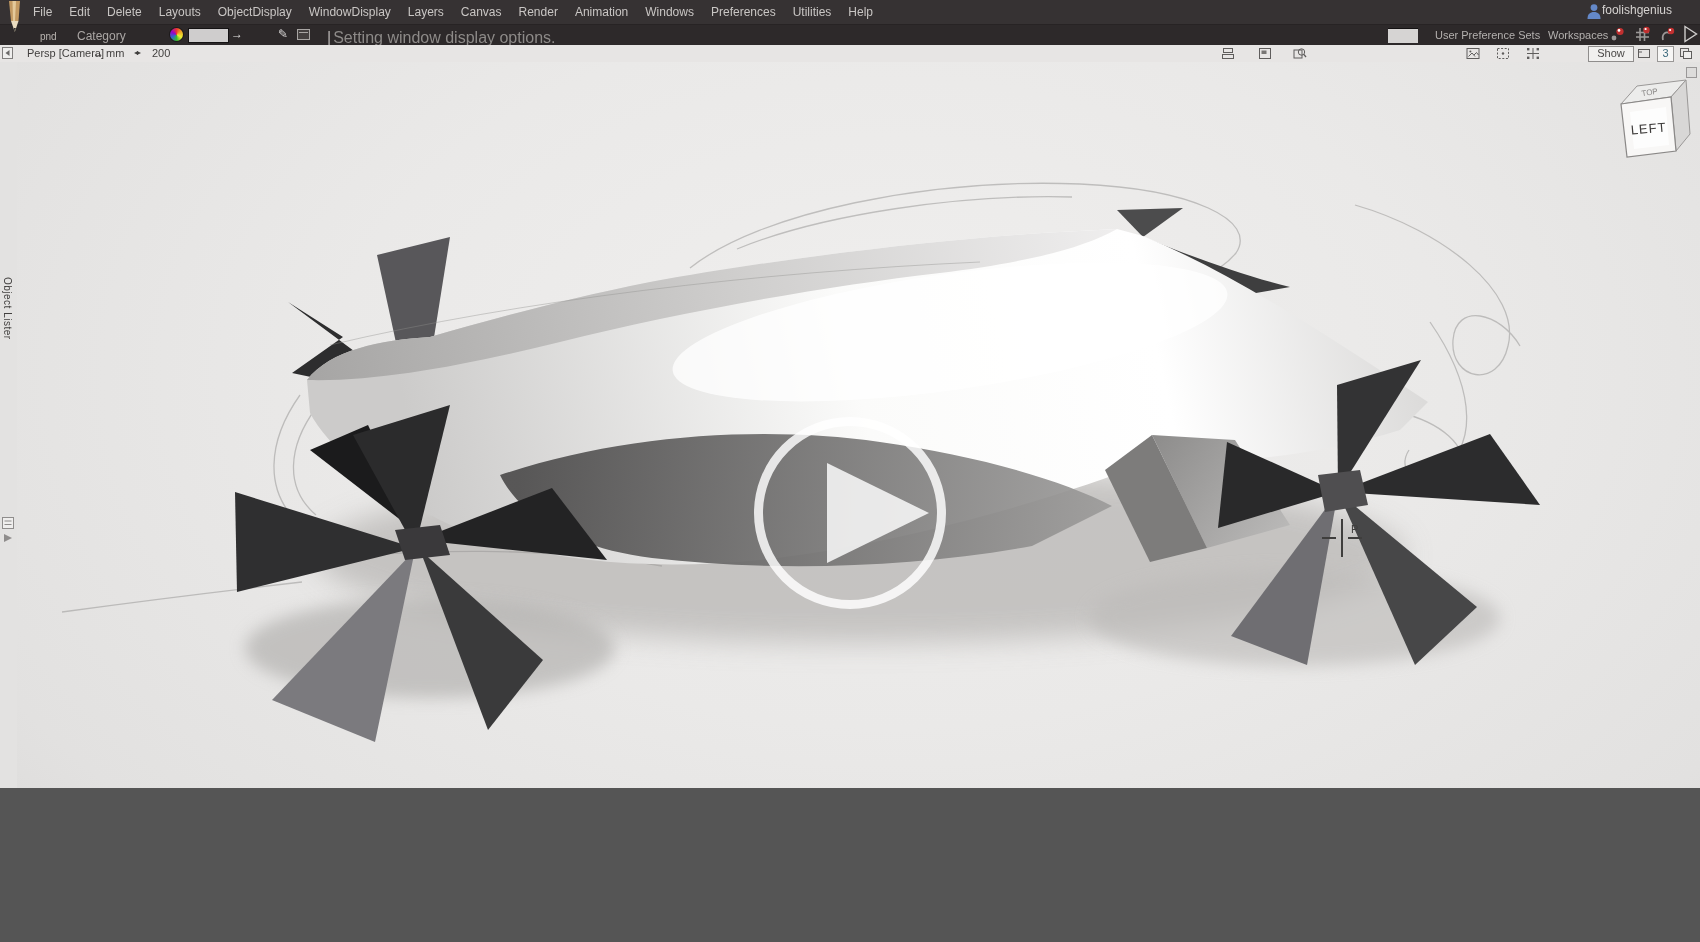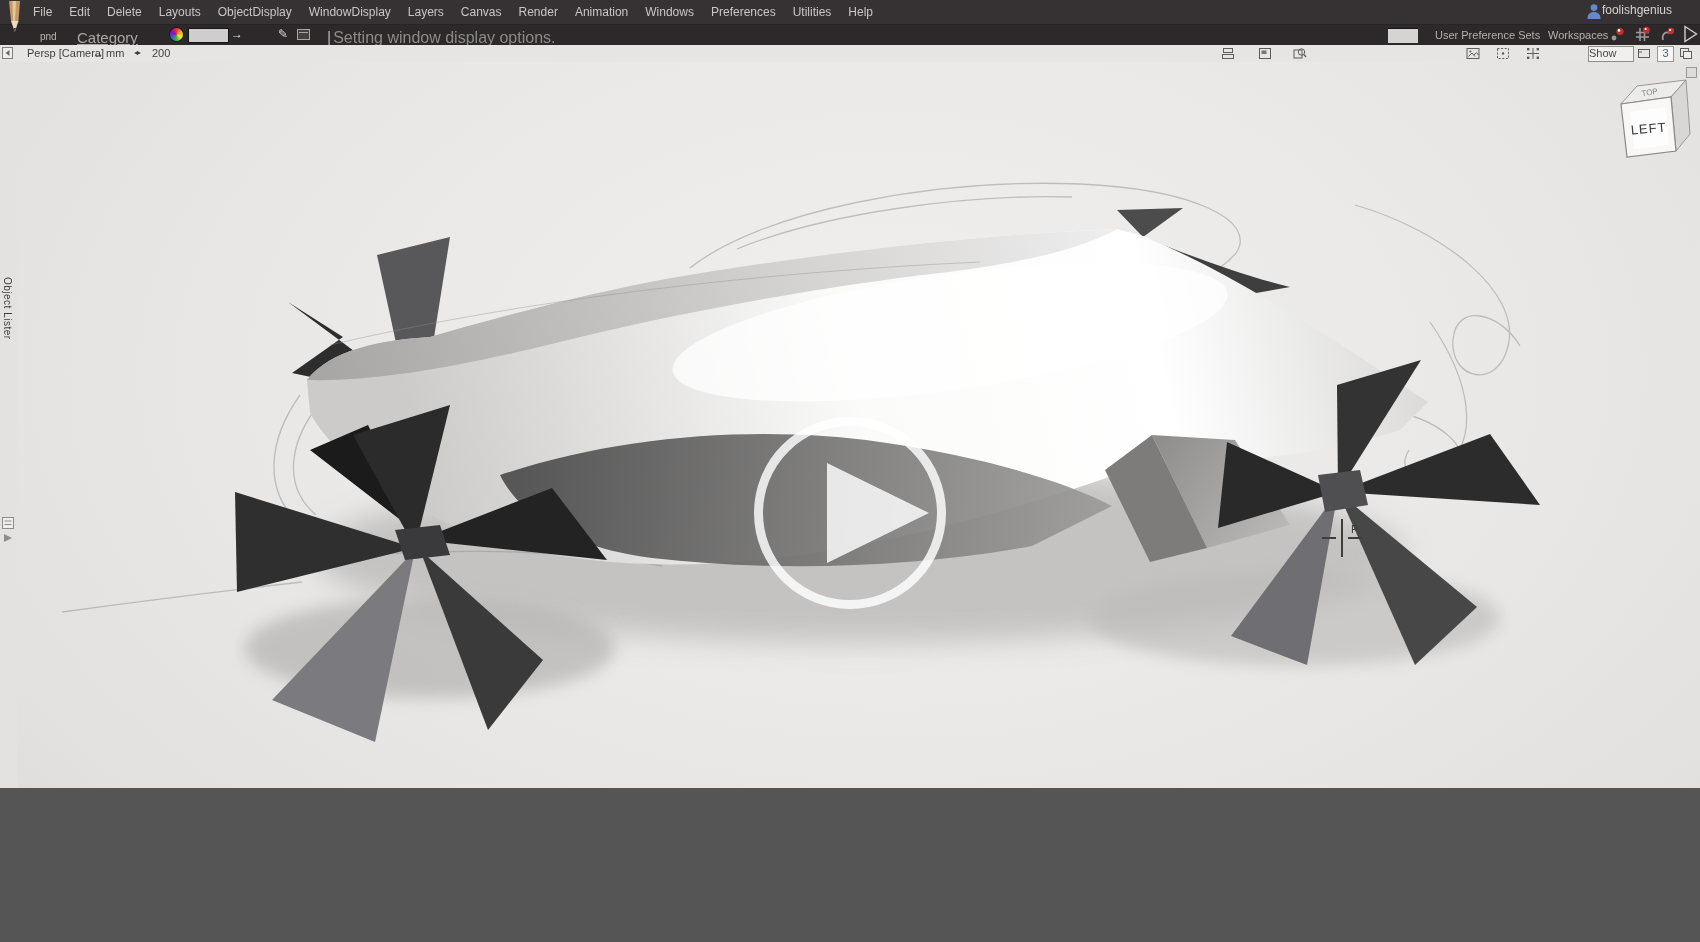--- a/index.html
+++ b/index.html
@@ -9,21 +9,21 @@
   
   .menubar{position:absolute;left:0;top:0;width:1700px;height:24px;background:#363233;border-bottom:1px solid #272324;}
   .shelfbar{position:absolute;left:0;top:25px;width:1700px;height:20px;background:#2d292a;}
   .app-logo{position:absolute;left:2px;top:1px;width:24px;height:32px;z-index:5;}
   .logo-label{position:absolute;left:2px;top:31px;font-size:10px;color:#b9b4b0;z-index:5;}
   .menu-items{position:absolute;left:33px;top:0;height:24px;display:inline-flex;gap:17px;align-items:center;}
   .menu-items span{font-size:12px;color:#c9c6c4;cursor:default;}
   .user-chip{position:absolute;right:28px;top:3px;display:flex;}
   .user-chip .name{font-size:12px;color:#d6d3d1;}
 
-  .shelfbar .cat{position:absolute;left:77px;top:4px;font-size:15px;color:#aaa6a4;text-decoration:underline;}
+  .shelfbar .cat{position:absolute;left:77px;top:4px;font-size:12px;color:#aaa6a4;}
   .colorwheel{position:absolute;left:170px;top:3px;width:13px;height:13px;border-radius:50%;
     background:conic-gradient(#e33,#ea2,#ee3,#3b3,#36c,#90c,#e33);box-shadow:0 0 0 1px #1d1a1b;}
   .shelf-field{position:absolute;left:188px;top:3px;width:39px;height:13px;background:#cfcdcd;border:1px solid #151314;}
   .icon-arrow-right{position:absolute;left:231px;top:2px;font-weight:bold;color:#e3e1e0;font-size:12px;}
   .icon-arrow-right::before{content:"\2192";}
   .icon-pencil-tool{position:absolute;left:278px;top:2px;color:#dddbda;font-size:12px;}
   .icon-pencil-tool::before{content:"\270E";}
   .icon-monitor{position:absolute;left:297px;top:4px;width:11px;height:9px;border:1px solid #a8a5a3;background:#44403f;}
   .icon-monitor i{display:block;margin:2px 1px;height:1px;background:#a8a5a3;}
   .prompt{position:absolute;left:313px;top:4px;font-size:16px;color:#8d8a88;margin-left:14px;}
@@ -36,21 +36,21 @@
 
   
   .viewbar{position:absolute;left:0;top:45px;width:1700px;height:17px;background:#e7e5e4;border-bottom:1px solid #aeacab;}
   .viewbar .txt{position:absolute;top:2px;font-size:11px;color:#413f3e;}
   .icon-updown{position:absolute;left:93px;top:2px;font-size:11px;color:#413f3e;}
   .icon-updown::before{content:"\2194";}
   .icon-lr{position:absolute;left:134px;top:3px;font-size:8px;color:#413f3e;letter-spacing:-1px;}
   .icon-lr::before{content:"\25C2\25B8";}
   .vb-icon{position:absolute;top:2px;width:14px;height:13px;}
   .show-btn{position:absolute;left:1588px;top:1px;width:44px;height:14px;background:#f1f0ef;border:1px solid #8f8d8c;
-    font-size:11px;color:#4a4847;text-align:left;line-height:13px;}
+    font-size:11px;color:#4a4847;text-align:center;line-height:13px;}
   .page-box{position:absolute;left:1657px;top:1px;width:15px;height:14px;background:#f7f6f5;border:1px solid #999796;
     font-size:11px;color:#3c6a7d;text-align:center;line-height:13px;}
   .corner-icon{position:absolute;left:2px;top:2px;width:11px;height:12px;}
 
   
   .sidestrip{position:absolute;left:0;top:62px;width:17px;height:868px;background:#e3e2e1;border-right:1px solid #bdbbba;}
   .vlabel{position:absolute;left:2px;top:215px;writing-mode:vertical-rl;font-size:10px;color:#413f3e;letter-spacing:.5px;}
   .strip-icon{position:absolute;left:2px;width:12px;height:12px;}
 
   

